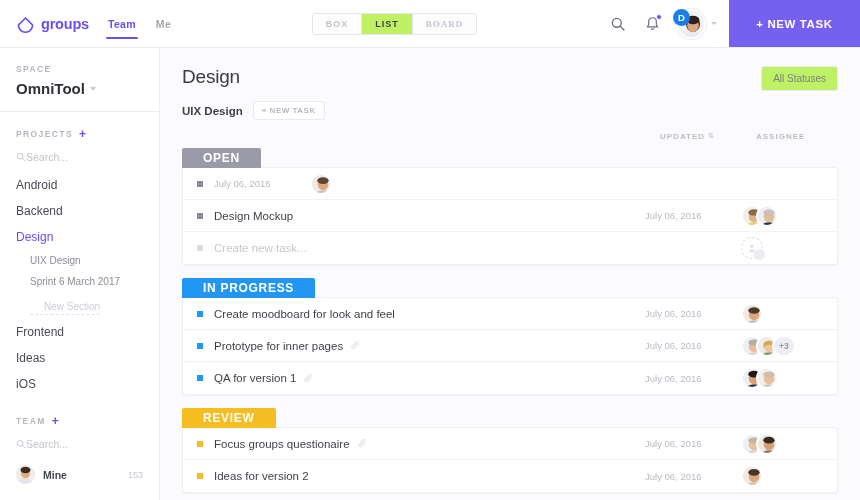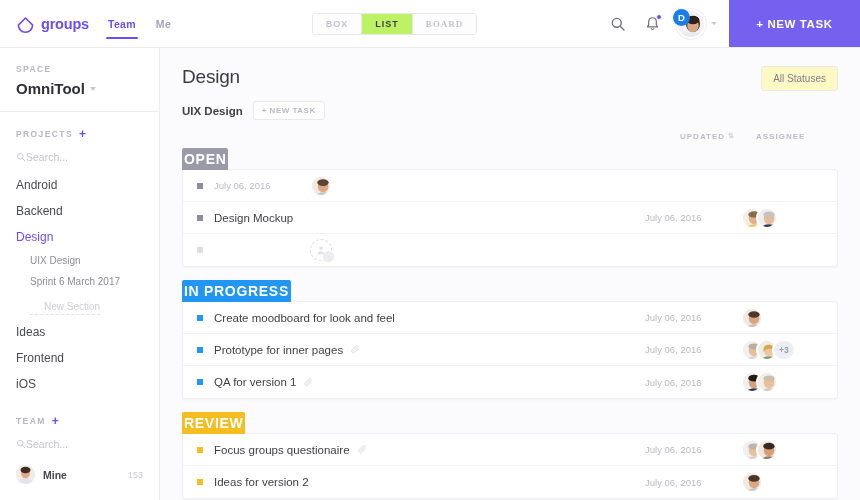--- a/index.html
+++ b/index.html
@@ -88,41 +88,41 @@
   .team-av { width: 19px; height: 19px; border-radius: 50%; overflow: hidden; flex: none; background: #eeeef3; }
   .team-name { font-size: 10.5px; color: #474752; font-weight: 700; flex: 1; }
   .team-count { font-size: 9px; color: #c9c9d5; }
 
   
   .main { flex: 1; min-width: 0; background: #fbfbfd; overflow: hidden; position: relative; }
   .main-head { padding: 18px 22px 0; display: flex; align-items: flex-start; }
   .page-title { font-size: 19px; font-weight: 400; color: #3b3b44; letter-spacing: -.2px; }
   .head-spacer { flex: 1; }
   .statuses-btn {
-    border: 1px solid #e8e8ef; background: #fef9c3; border-radius: 3px;
+    border: 1px solid #e8e8ef; background: #bef264; border-radius: 3px;
     padding: 6px 11px; font-size: 10px; color: #7e7e8d; cursor: pointer;
   }
   .sublist-head { display: flex; align-items: center; gap: 10px; padding: 10px 22px 0; }
   .sublist-name { font-size: 11.5px; font-weight: 700; color: #3f3f49; }
   .newtask-ghost {
     border: 1px solid #e8e8ef; background: #fff; border-radius: 3px;
     padding: 4px 8px; font-size: 8px; font-weight: 700; letter-spacing: .5px;
     color: #b8b8c6; cursor: pointer;
   }
   .col-head { display: flex; padding: 12px 22px 6px; }
   .col-head .grow { flex: 1; }
   .col-label { font-size: 8px; font-weight: 700; letter-spacing: 1px; color: #bcbcc9; display: flex; align-items: center; gap: 3px; }
-  .col-updated { width: 76px; }
+  .col-updated { width: 96px; }
   .col-assignee { width: 82px; }
   .sort-ar { font-size: 7px; color: #cfcfda; line-height: .9; }
 
   .status-wrap { padding: 0 22px; }
   .status-badge {
-    display: inline-block; font-size: 14px; font-weight: 700; letter-spacing: .7px;
-    color: #fff; padding: 3px 2px; border-radius: 2px 2px 0 0; position: relative; top: 1px;
+    display: inline-block; font-size: 12px; font-weight: 700; letter-spacing: .7px;
+    color: #fff; padding: 3px 21px; border-radius: 2px 2px 0 0; position: relative; top: 1px;
   }
   .tasks-card { background: #fff; border: 1px solid #eeeef3; border-radius: 0 3px 3px 3px; box-shadow: 0 1px 2px rgba(40,40,70,.04); }
   .task-row { display: flex; align-items: center; height: 32px; padding: 0 14px; border-bottom: 1px solid #f2f2f6; }
   .task-row:last-child { border-bottom: none; }
   .bullet { width: 6px; height: 6px; flex: none; margin-right: 11px; }
   .task-name { font-size: 11.5px; color: #3f3f49; display: flex; align-items: center; gap: 7px; flex: 1; }
   .task-name.ghost { color: #c6c6d2; }
   .clip { opacity: .45; }
   .cell-updated { width: 96px; font-size: 9.5px; color: #b9b9c6; }
   .cell-assignee { width: 82px; display: flex; align-items: center; }
@@ -232,22 +232,22 @@
           <span>Search...</span>
         </div>
 
         <div class="proj-list">
           <div class="proj-item">Android</div>
           <div class="proj-item">Backend</div>
           <div class="proj-item active">Design</div>
           <div class="sub-item">UIX Design</div>
           <div class="sub-item">Sprint 6 March 2017</div>
           <div class="sub-item ghost">New Section</div>
+          <div class="proj-item">Frontend</div>
           <div class="proj-item">Ideas</div>
-          <div class="proj-item">Frontend</div>
           <div class="proj-item">iOS</div>
         </div>
       </div>
 
       <div class="sec" style="padding-top:18px;">
         <div class="sec-head">
           <span class="muted-label">TEAM</span>
           <span class="plus-purple">+</span>
         </div>
         <div class="sb-search">
@@ -341,20 +341,21 @@
                     <ellipse cx="11" cy="9.3" rx="5.3" ry="6" fill="#e6bd9a"></ellipse>
                     <ellipse cx="11" cy="5.6" rx="5.6" ry="3.1" fill="#c9c2bb"></ellipse>
                   </svg>
                 </span>
               </span>
             </span>
           </div>
 
           <div class="task-row">
             <span class="bullet" style="background:#dcdce4"></span>
+            <span class="task-name ghost">Create new task...</span>
             <span class="cell-updated"></span>
             <span class="cell-assignee">
               <span class="av-ghost">
                 <svg width="10" height="10" viewBox="0 0 12 12">
                   <circle cx="6" cy="4" r="2.1" fill="#e2e2ea"></circle>
                   <path d="M1.8 11 C2.2 8.5 4.1 7.5 6 7.5 C7.9 7.5 9.8 8.5 10.2 11 Z" fill="#e2e2ea"></path>
                 </svg>
                 <span class="cog"></span>
               </span>
             </span>

